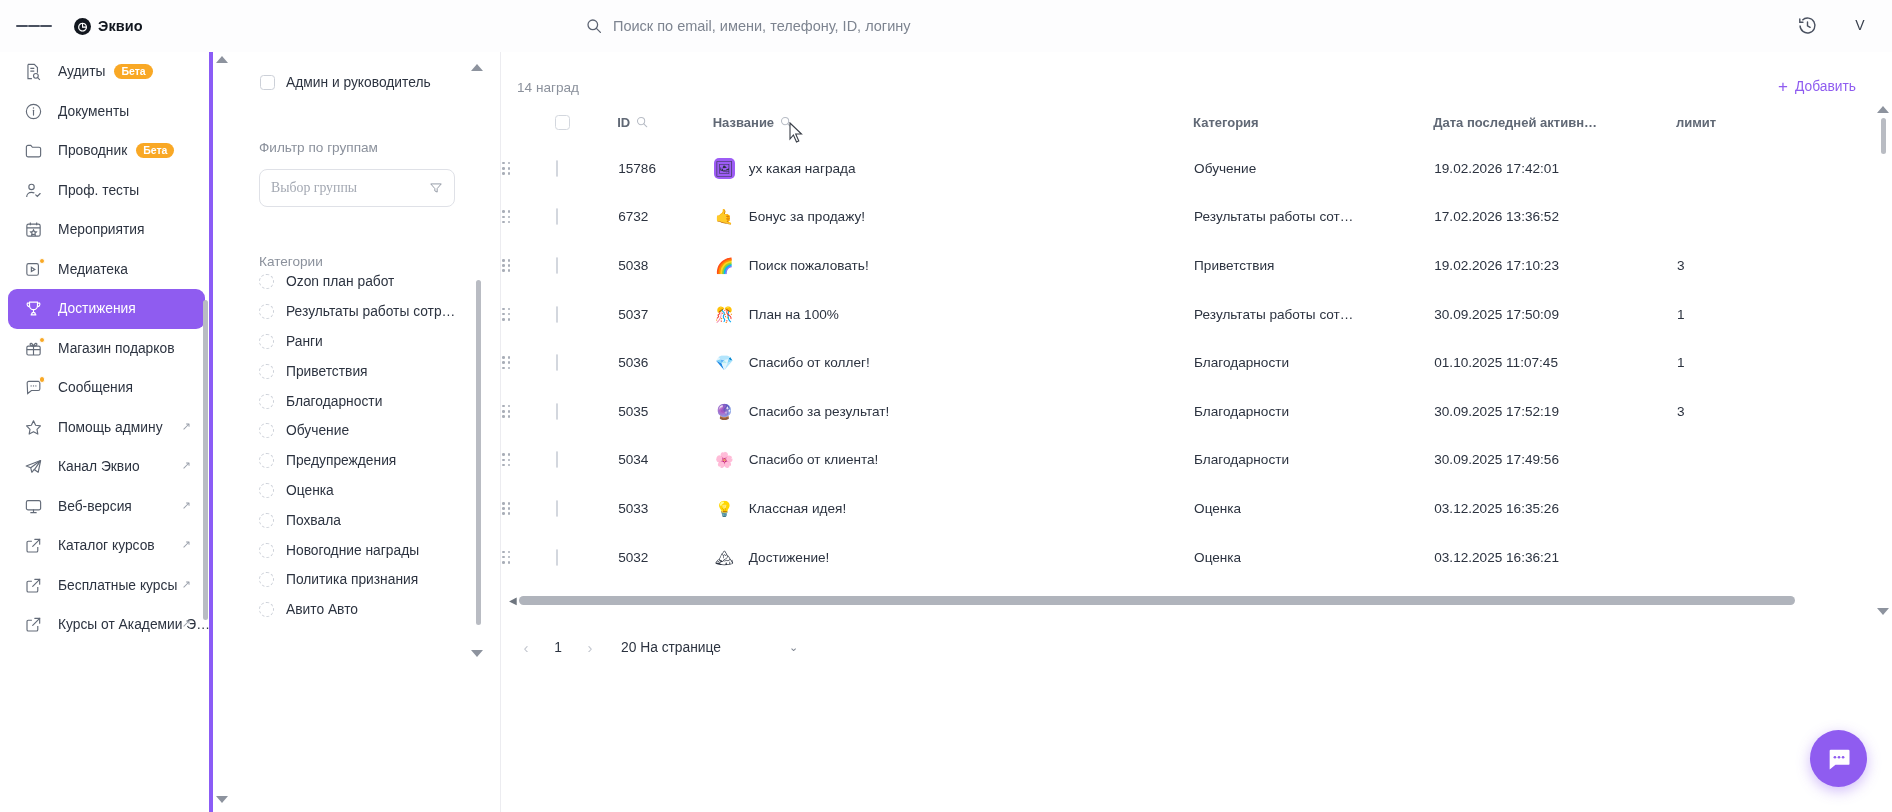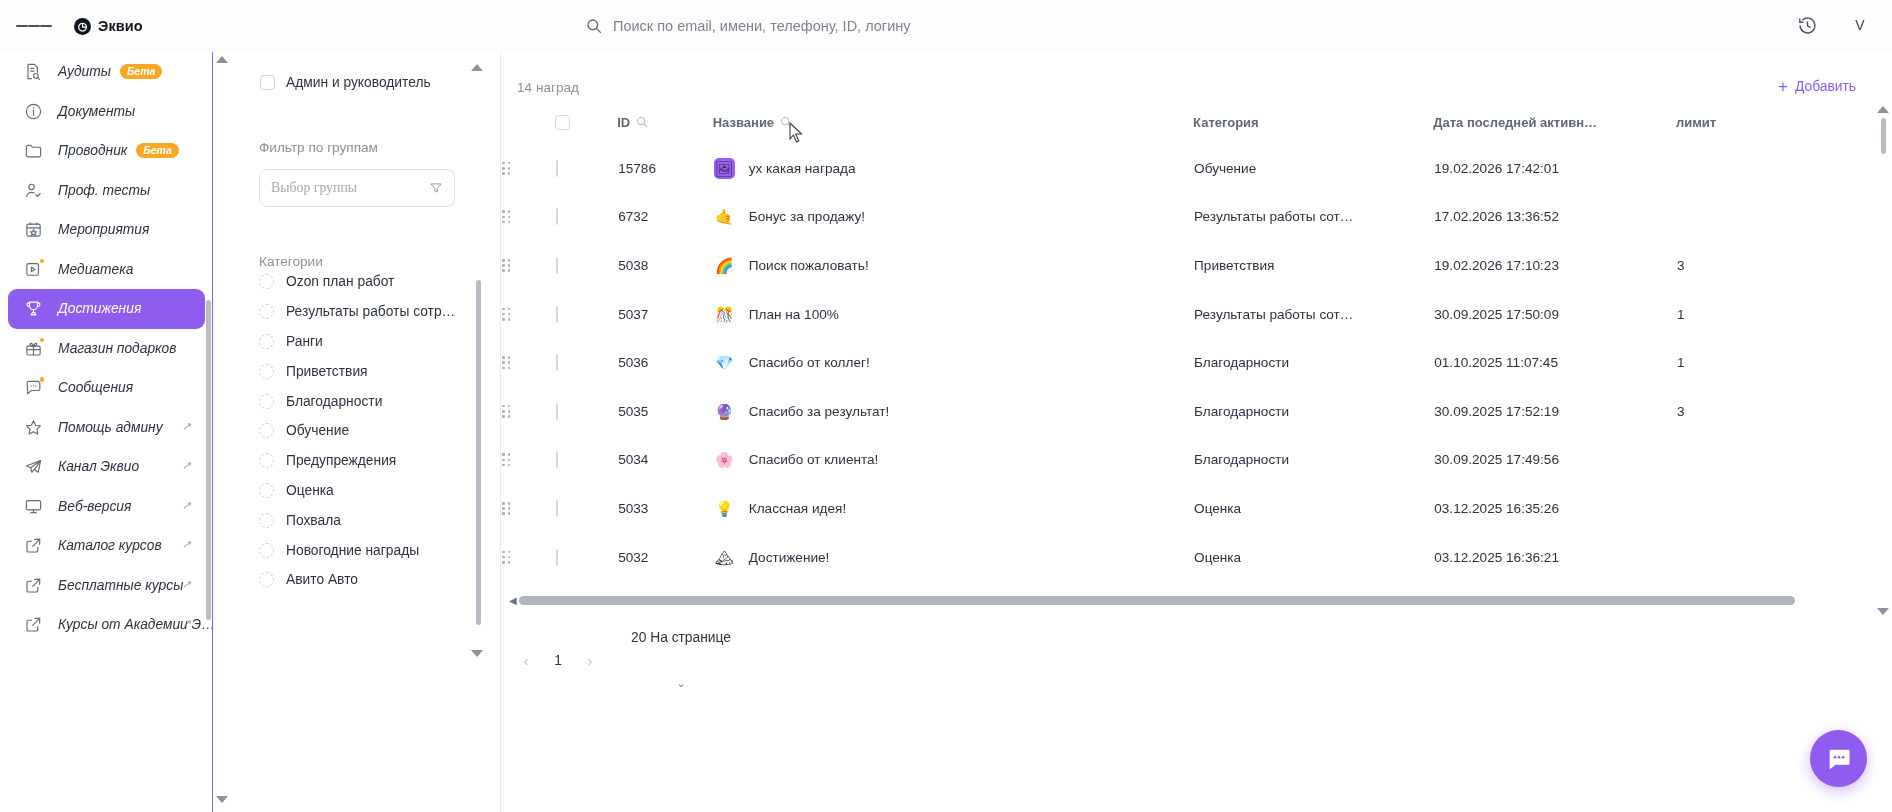--- a/index.html
+++ b/index.html
@@ -37,23 +37,22 @@
   .t-icon { width:34px;height:34px;border-radius:50%;display:flex;align-items:center;justify-content:center;cursor:pointer;}
   .avatar {
     width:32px;height:32px;border-radius:50%;
     display:flex;align-items:center;justify-content:center;
     font-size:14px;color:#39404d;
   }
 
   
   .sidebar {
     position:absolute; left:0; top:52px; width:213px; height:760px;
-    background:#fff; border-right:1px solid #8b5cf6;
+    background:#fff; border-right:4px solid #8b5cf6;
     overflow:hidden;
-    font-style:italic;
   }
   .nav { position:absolute; left:0; top:0; width:213px; }
   .nav-item {
     display:flex; align-items:center; height:39.5px;
     padding-left:15px; cursor:pointer; position:relative;
     margin:0 8px; border-radius:9px;
   }
   .nav-item.active { background:#8f5cf0; }
   .nav-item.active .nav-label { color:#fff; }
   .nav-item.active svg { stroke:#fff; }
@@ -137,21 +136,21 @@
   .name-cell { display:flex; align-items:center; gap:14px;}
   .rw-ico { width:21px;height:21px;border-radius:5px;flex:none;display:flex;align-items:center;justify-content:center;font-size:15px;line-height:1;}
   .trunc { display:inline-block; max-width:176px; overflow:hidden; text-overflow:ellipsis; vertical-align:bottom;}
 
   .hscroll { position:absolute; left:8px; top:540px; width:1330px; height:16px; display:flex; align-items:center;}
   .hs-left { color:#6e757f; font-size:10px; margin-right:2px;}
   .hs-track { height:9px; background:#b0b4bc; border-radius:5px; width:1276px;}
   .pager { position:absolute; left:8px; top:578px; display:flex; align-items:center; gap:0;}
   .pg-arrow { width:34px;height:34px;display:flex;align-items:center;justify-content:center;color:#c3c7cf;font-size:15px;cursor:pointer;}
   .pg-num { min-width:30px; text-align:center; font-size:13.8px; color:#2c3340; cursor:pointer;}
-  .per-page { margin-left:24px; display:flex; align-items:center; gap:32px; cursor:pointer;flex-direction:column;}
+  .per-page { margin-left:14px; display:flex; align-items:center; gap:68px; cursor:pointer;}
   .per-page .pp-lbl { font-size:13.8px; color:#2c3340;}
   .per-page .pp-chev { color:#7b828e; font-size:11px;}
 
   .m-track { position:absolute; right:6px; top:66px; width:5px; height:36px; background:#b9bcc3; border-radius:3px;}
   .m-arrow-top { position:absolute; right:3px; top:54px;}
   .m-arrow-bot { position:absolute; right:3px; top:556px;}
 
   .chatbtn {
     position:absolute; right:25px; bottom:25px; width:57px;height:57px;border-radius:50%;
     background:#8f5cf0; display:flex;align-items:center;justify-content:center;cursor:pointer;
@@ -421,20 +420,24 @@
           <span class="radio"></span>
           <span class="cat-lbl">Оценка</span>
         </div>
         <div class="cat-row">
           <span class="radio"></span>
           <span class="cat-lbl">Похвала</span>
         </div>
         <div class="cat-row">
           <span class="radio"></span>
           <span class="cat-lbl">Новогодние награды</span>
+        </div>
+        <div class="cat-row">
+          <span class="radio"></span>
+          <span class="cat-lbl">Политика признания</span>
         </div>
         <div class="cat-row">
           <span class="radio"></span>
           <span class="cat-lbl">Авито Авто</span>
         </div>
       </div>
 
     <div style="position:absolute;left:263px;top:228px;width:5px;height:345px;background:#b9bcc3;border-radius:3px;"></div>
 
     <div class="fp-arrow-bot">

